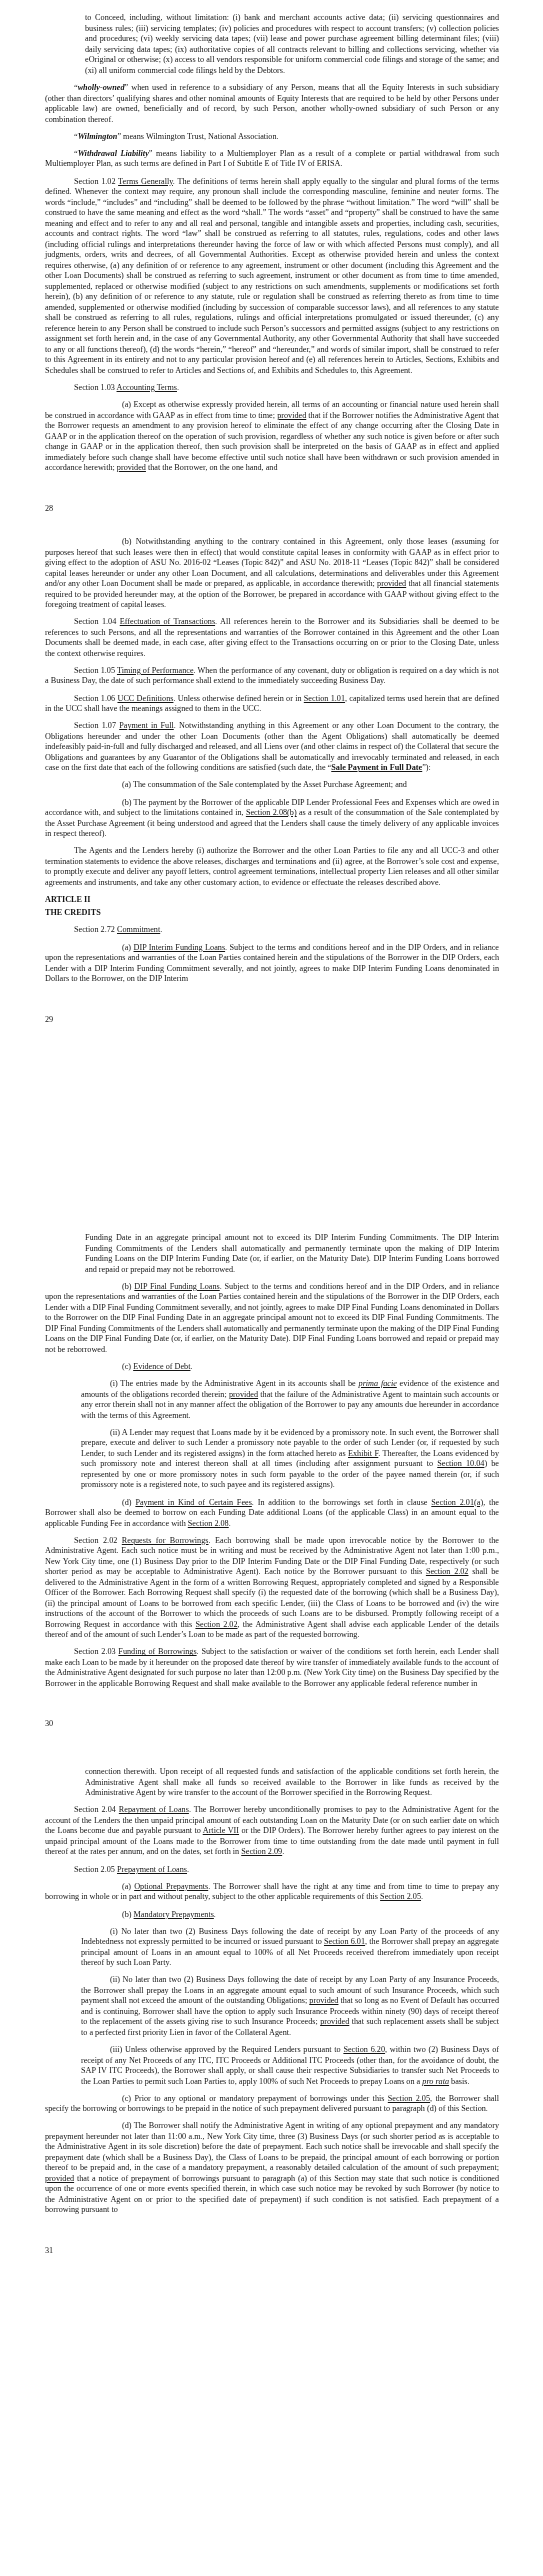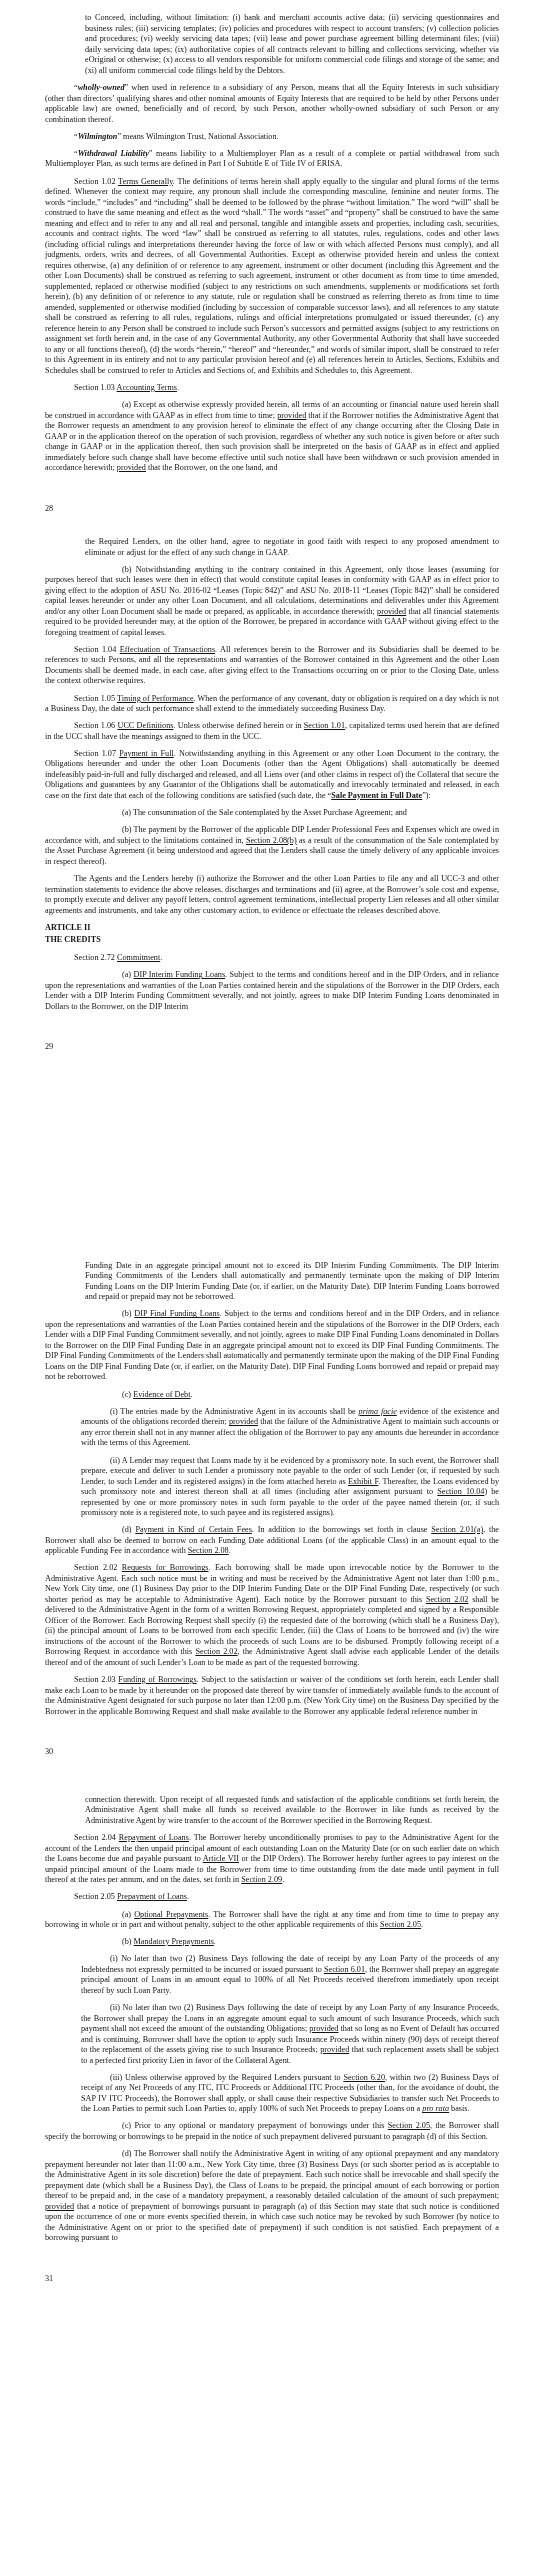--- a/index.html
+++ b/index.html
@@ -51,21 +51,20 @@
 <div class="doc">
   <div>
       <div class="blk para-cont"><span>to Conceed, including, without limitation: (i) bank and merchant accounts active data; (ii) servicing questionnaires and business rules; (iii) servicing templates; (iv) policies and procedures with respect to account transfers; (v) collection policies and procedures; (vi) weekly servicing data tapes; (vii) lease and power purchase agreement billing determinant files; (viii) daily servicing data tapes; (ix) authoritative copies of all contracts relevant to billing and collections servicing, whether via eOriginal or otherwise; (x) access to all vendors responsible for uniform commercial code filings and storage of the same; and (xi) all uniform commercial code filings held by the Debtors.</span></div>
       <div class="blk para"><span>“</span><span class="bi">wholly-owned</span><span>” when used in reference to a subsidiary of any Person, means that all the Equity Interests in such subsidiary (other than directors’ qualifying shares and other nominal amounts of Equity Interests that are required to be held by other Persons under applicable law) are owned, beneficially and of record, by such Person, another wholly-owned subsidiary of such Person or any combination thereof.</span></div>
       <div class="blk para"><span>“</span><span class="bi">Wilmington</span><span>” means Wilmington Trust, National Association.</span></div>
       <div class="blk para"><span>“</span><span class="bi">Withdrawal Liability</span><span>” means liability to a Multiemployer Plan as a result of a complete or partial withdrawal from such Multiemployer Plan, as such terms are defined in Part I of Subtitle E of Title IV of ERISA.</span></div>
       <div class="blk para"><span>Section 1.02 </span><span class="u">Terms Generally</span><span>. The definitions of terms herein shall apply equally to the singular and plural forms of the terms defined. Whenever the context may require, any pronoun shall include the corresponding masculine, feminine and neuter forms. The words “include,” “includes” and “including” shall be deemed to be followed by the phrase “without limitation.” The word “will” shall be construed to have the same meaning and effect as the word “shall.” The words “asset” and “property” shall be construed to have the same meaning and effect and to refer to any and all real and personal, tangible and intangible assets and properties, including cash, securities, accounts and contract rights. The word “law” shall be construed as referring to all statutes, rules, regulations, codes and other laws (including official rulings and interpretations thereunder having the force of law or with which affected Persons must comply), and all judgments, orders, writs and decrees, of all Governmental Authorities. Except as otherwise provided herein and unless the context requires otherwise, (a) any definition of or reference to any agreement, instrument or other document (including this Agreement and the other Loan Documents) shall be construed as referring to such agreement, instrument or other document as from time to time amended, supplemented, replaced or otherwise modified (subject to any restrictions on such amendments, supplements or modifications set forth herein), (b) any definition of or reference to any statute, rule or regulation shall be construed as referring thereto as from time to time amended, supplemented or otherwise modified (including by succession of comparable successor laws), and all references to any statute shall be construed as referring to all rules, regulations, rulings and official interpretations promulgated or issued thereunder, (c) any reference herein to any Person shall be construed to include such Person’s successors and permitted assigns (subject to any restrictions on assignment set forth herein and, in the case of any Governmental Authority, any other Governmental Authority that shall have succeeded to any or all functions thereof), (d) the words “herein,” “hereof” and “hereunder,” and words of similar import, shall be construed to refer to this Agreement in its entirety and not to any particular provision hereof and (e) all references herein to Articles, Sections, Exhibits and Schedules shall be construed to refer to Articles and Sections of, and Exhibits and Schedules to, this Agreement.</span></div>
       <div class="blk para"><span>Section 1.03 </span><span class="u">Accounting Terms</span><span>.</span></div>
       <div class="blk para-sub"><span>(a) Except as otherwise expressly provided herein, all terms of an accounting or financial nature used herein shall be construed in accordance with GAAP as in effect from time to time; </span><span class="u">provided</span><span> that if the Borrower notifies the Administrative Agent that the Borrower requests an amendment to any provision hereof to eliminate the effect of any change occurring after the Closing Date in GAAP or in the application thereof on the operation of such provision, regardless of whether any such notice is given before or after such change in GAAP or in the application thereof, then such provision shall be interpreted on the basis of GAAP as in effect and applied immediately before such change shall have become effective until such notice shall have been withdrawn or such provision amended in accordance herewith; </span><span class="u">provided</span><span> that the Borrower, on the one hand, and</span></div>
       <div class="blk page-number"><span>28</span></div>
-      <div class="blk para-cont"><span>the Required Lenders, on the other hand, agree to negotiate in good faith with respect to any proposed amendment to eliminate or adjust for the effect of any such change in GAAP.</span></div>
       <div class="blk para-sub"><span>(b) Notwithstanding anything to the contrary contained in this Agreement, only those leases (assuming for purposes hereof that such leases were then in effect) that would constitute capital leases in conformity with GAAP as in effect prior to giving effect to the adoption of ASU No. 2016-02 “Leases (Topic 842)” and ASU No. 2018-11 “Leases (Topic 842)” shall be considered capital leases hereunder or under any other Loan Document, and all calculations, determinations and deliverables under this Agreement and/or any other Loan Document shall be made or prepared, as applicable, in accordance therewith; </span><span class="u">provided</span><span> that all financial statements required to be provided hereunder may, at the option of the Borrower, be prepared in accordance with GAAP without giving effect to the foregoing treatment of capital leases.</span></div>
       <div class="blk para"><span>Section 1.04 </span><span class="u">Effectuation of Transactions</span><span>. All references herein to the Borrower and its Subsidiaries shall be deemed to be references to such Persons, and all the representations and warranties of the Borrower contained in this Agreement and the other Loan Documents shall be deemed made, in each case, after giving effect to the Transactions occurring on or prior to the Closing Date, unless the context otherwise requires.</span></div>
       <div class="blk para"><span>Section 1.05 </span><span class="u">Timing of Performance</span><span>. When the performance of any covenant, duty or obligation is required on a day which is not a Business Day, the date of such performance shall extend to the immediately succeeding Business Day.</span></div>
       <div class="blk para"><span>Section 1.06 </span><span class="u">UCC Definitions</span><span>. Unless otherwise defined herein or in </span><span class="u">Section 1.01</span><span>, capitalized terms used herein that are defined in the UCC shall have the meanings assigned to them in the UCC.</span></div>
       <div class="blk para"><span>Section 1.07 </span><span class="u">Payment in Full</span><span>. Notwithstanding anything in this Agreement or any other Loan Document to the contrary, the Obligations hereunder and under the other Loan Documents (other than the Agent Obligations) shall automatically be deemed indefeasibly paid-in-full and fully discharged and released, and all Liens over (and other claims in respect of) the Collateral that secure the Obligations and guarantees by any Guarantor of the Obligations shall be automatically and irrevocably terminated and released, in each case on the first date that each of the following conditions are satisfied (such date, the “</span><span class="bu">Sale Payment in Full Date</span><span>”):</span></div>
       <div class="blk para-sub"><span>(a) The consummation of the Sale contemplated by the Asset Purchase Agreement; and</span></div>
       <div class="blk para-sub"><span>(b) The payment by the Borrower of the applicable DIP Lender Professional Fees and Expenses which are owed in accordance with, and subject to the limitations contained in, </span><span class="u">Section 2.08(b)</span><span> as a result of the consummation of the Sale contemplated by the Asset Purchase Agreement (it being understood and agreed that the Lenders shall cause the timely delivery of any applicable invoices in respect thereof).</span></div>
       <div class="blk para"><span>The Agents and the Lenders hereby (i) authorize the Borrower and the other Loan Parties to file any and all UCC-3 and other termination statements to evidence the above releases, discharges and terminations and (ii) agree, at the Borrower’s sole cost and expense, to promptly execute and deliver any payoff letters, control agreement terminations, intellectual property Lien releases and all other similar agreements and instruments, and take any other customary action, to evidence or effectuate the releases described above.</span></div>
       <div class="blk article-heading"><span>ARTICLE II</span></div>
       <div class="blk article-heading"><span>THE CREDITS</span></div>

